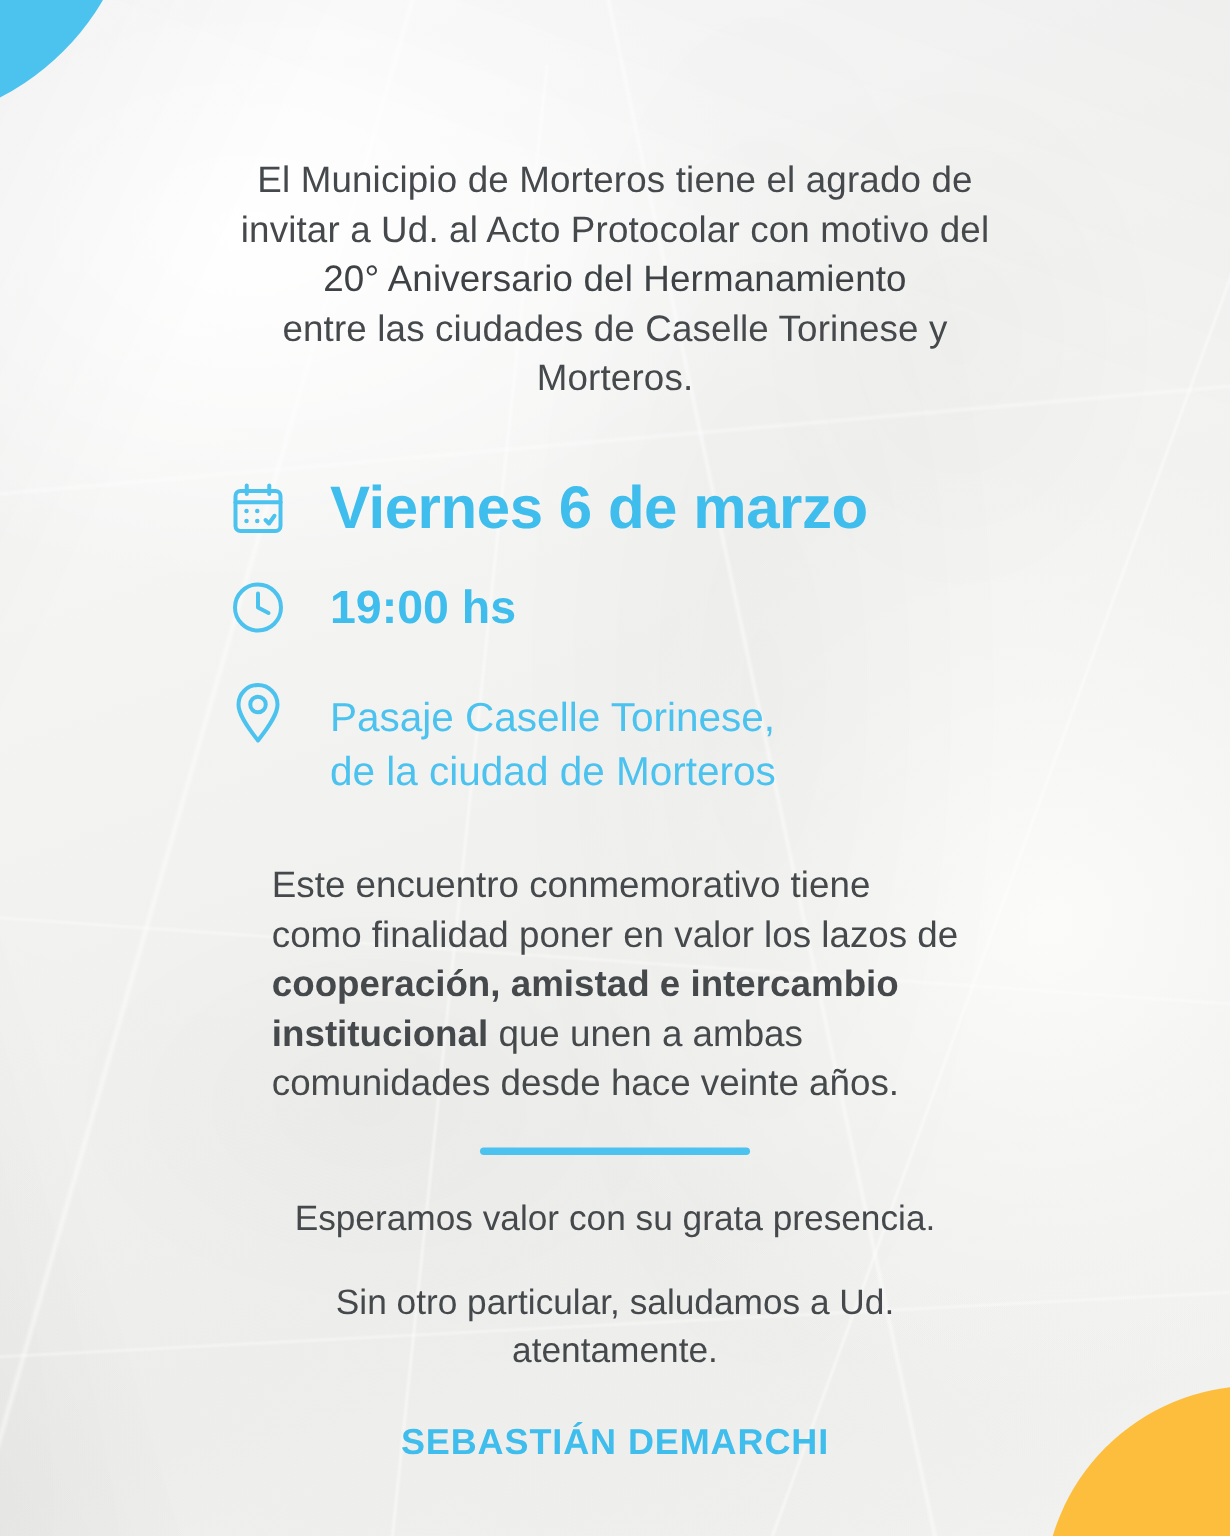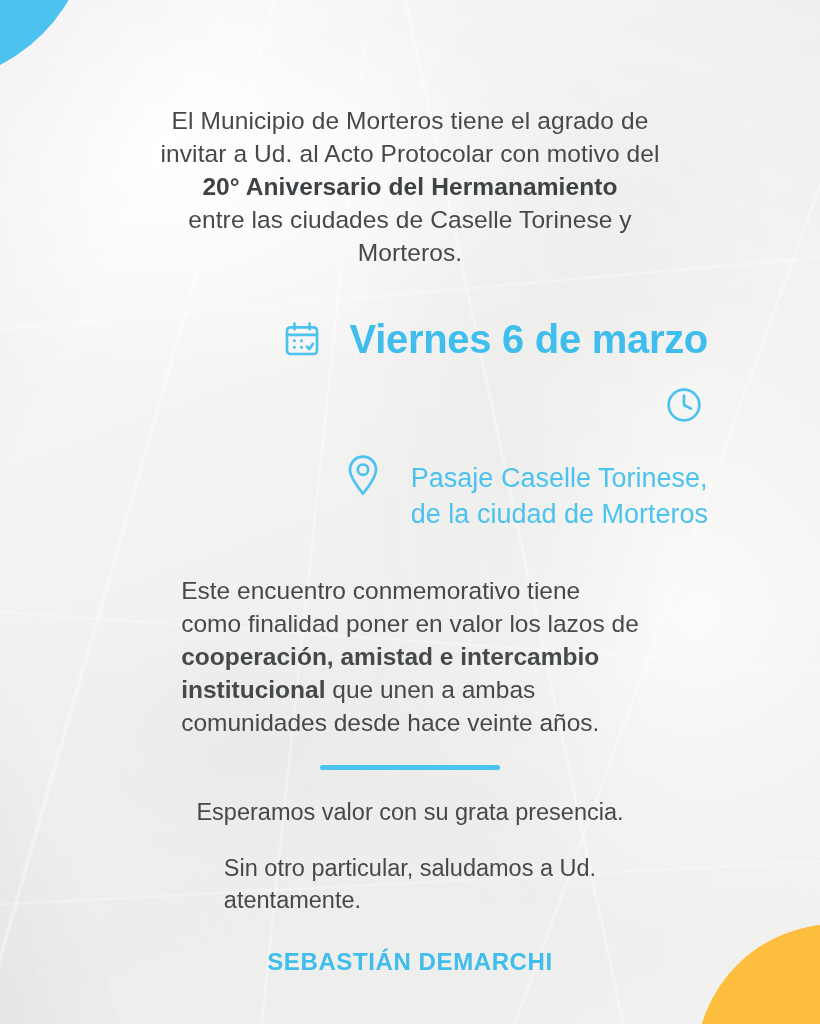--- a/index.html
+++ b/index.html
@@ -95,32 +95,31 @@
 
   .intro {
     margin-top: 104px;
     text-align: center;
     color: #45494c;
     font-size: 24.5px;
     line-height: 33px;
     letter-spacing: .1px;
     max-width: 580px;
   }
-  .intro b { font-weight: 700; color: #3e4245; }
+  .intro b { font-weight: 400; color: #3e4245; }
 
   
   .details {
     margin-top: 44px;
     width: 560px;
     display: flex;
     flex-direction: column;
     gap: 14px;
     align-self: center;
     margin-left: 36px;
-    align-items: flex-end;
   }
   .detail-row {
     display: flex;
     align-items: center;
     gap: 24px;
   }
   .detail-row.place { align-items: flex-start; }
   .icon-box {
     width: 48px;
     min-width: 48px;
@@ -171,20 +170,21 @@
 
   .closing1 {
     margin-top: 26px;
     text-align: center;
     color: #45494c;
     font-size: 23.5px;
     line-height: 32px;
   }
   .closing2 {
     margin-top: 24px;
+    text-align: center;
     color: #45494c;
     font-size: 23.5px;
     line-height: 32px;
     max-width: 520px;
   }
 
   .signature {
     margin-top: auto;
     margin-bottom: 48px;
     text-align: center;
@@ -248,20 +248,21 @@
         <span class="detail-date">Viernes 6 de marzo</span>
       </div>
 
       <div class="detail-row">
         <span class="icon-box">
           <svg width="40" height="40" viewBox="0 0 24 24" fill="none" stroke="#4cc2ef" stroke-width="1.6" stroke-linecap="round" stroke-linejoin="round">
             <circle cx="12" cy="12" r="9.2"></circle>
             <polyline points="12,6.4 12,12 16.2,14.2"></polyline>
           </svg>
         </span>
+        <span class="detail-time">19:00 hs</span>
       </div>
 
       <div class="detail-row place">
         <span class="icon-box">
           <svg width="40" height="44" viewBox="0 0 24 26" fill="none" stroke="#4cc2ef" stroke-width="1.6" stroke-linecap="round" stroke-linejoin="round">
             <path d="M12 24.2c5.2-6.6 7.8-10.9 7.8-14.4A7.8 7.8 0 0 0 4.2 9.8c0 3.5 2.6 7.8 7.8 14.4z"></path>
             <circle cx="12" cy="9.8" r="3.1"></circle>
           </svg>
         </span>
         <span class="detail-place">

